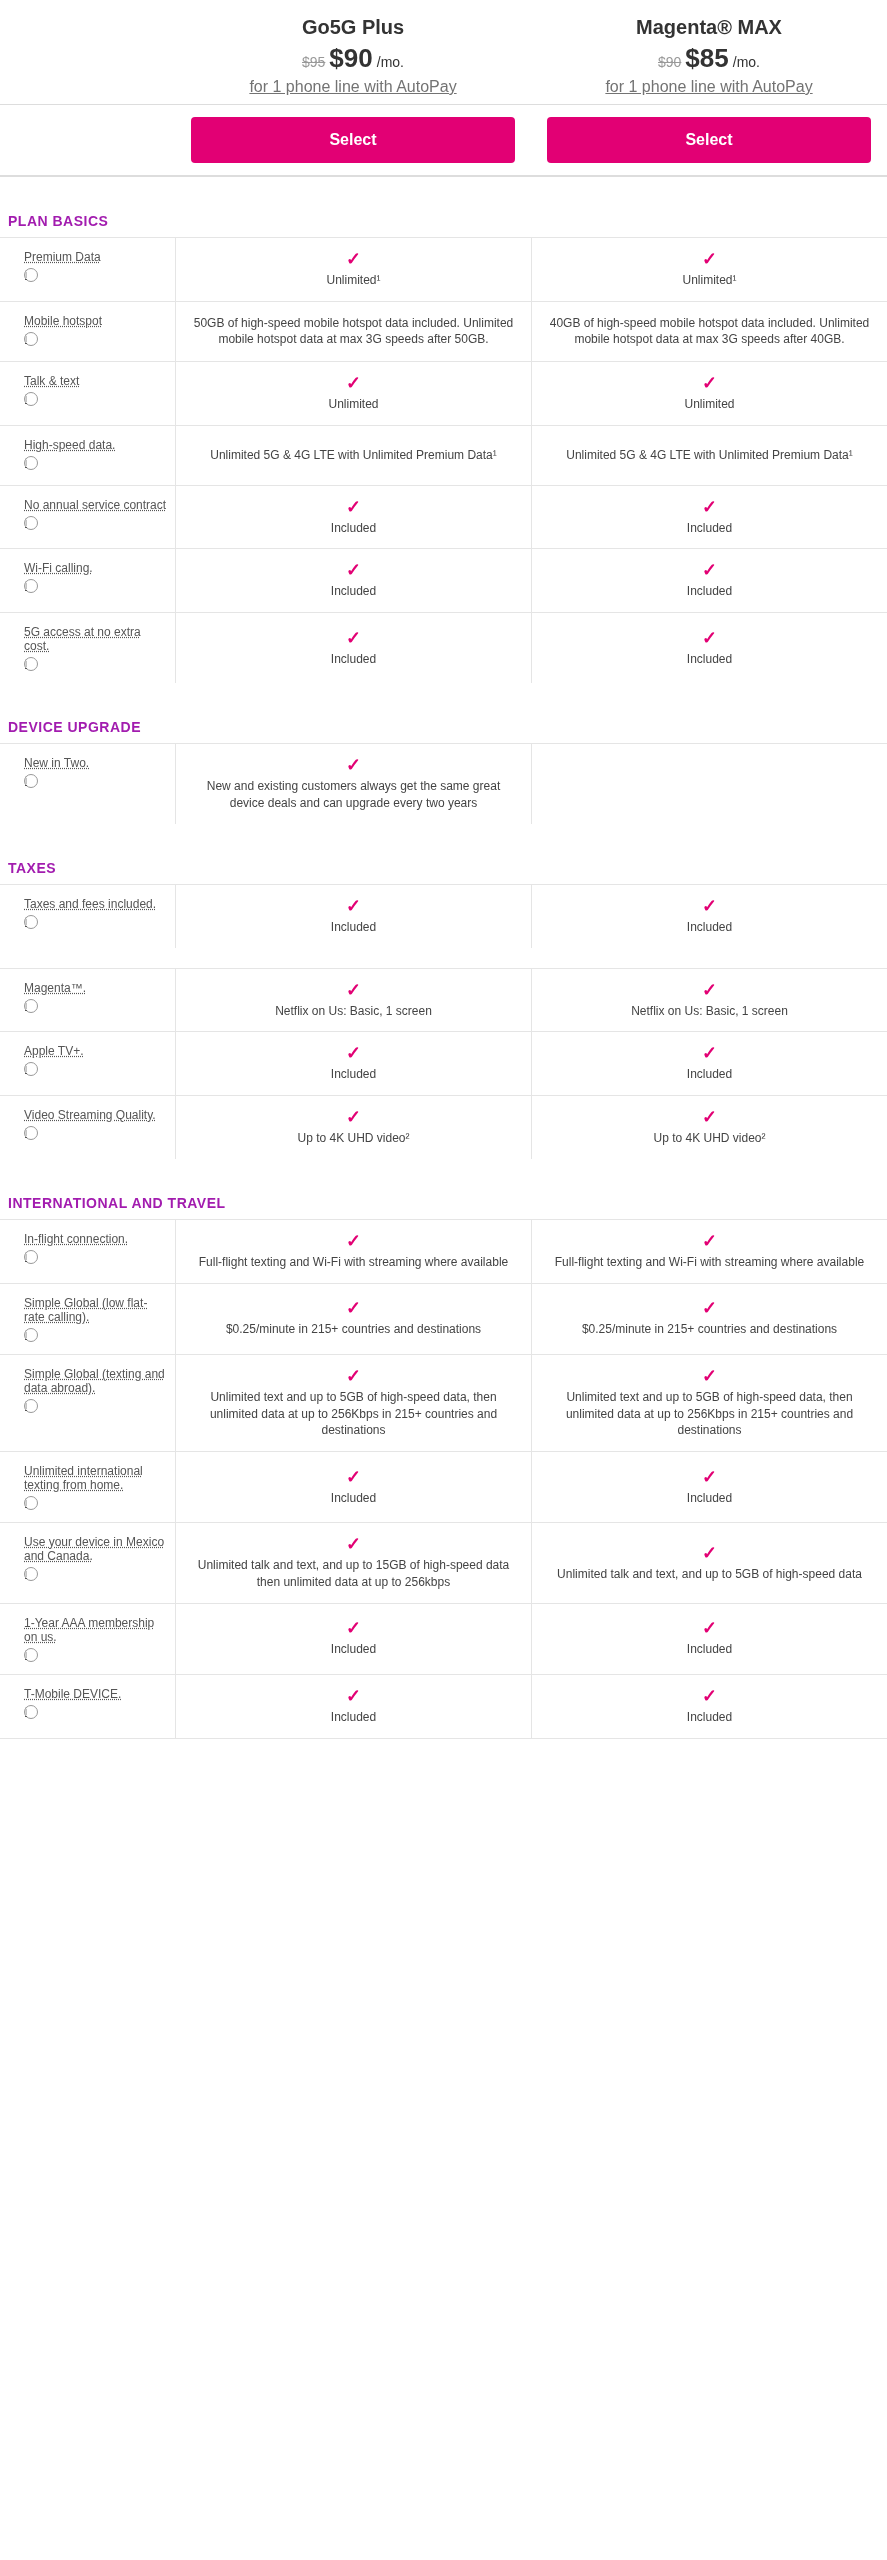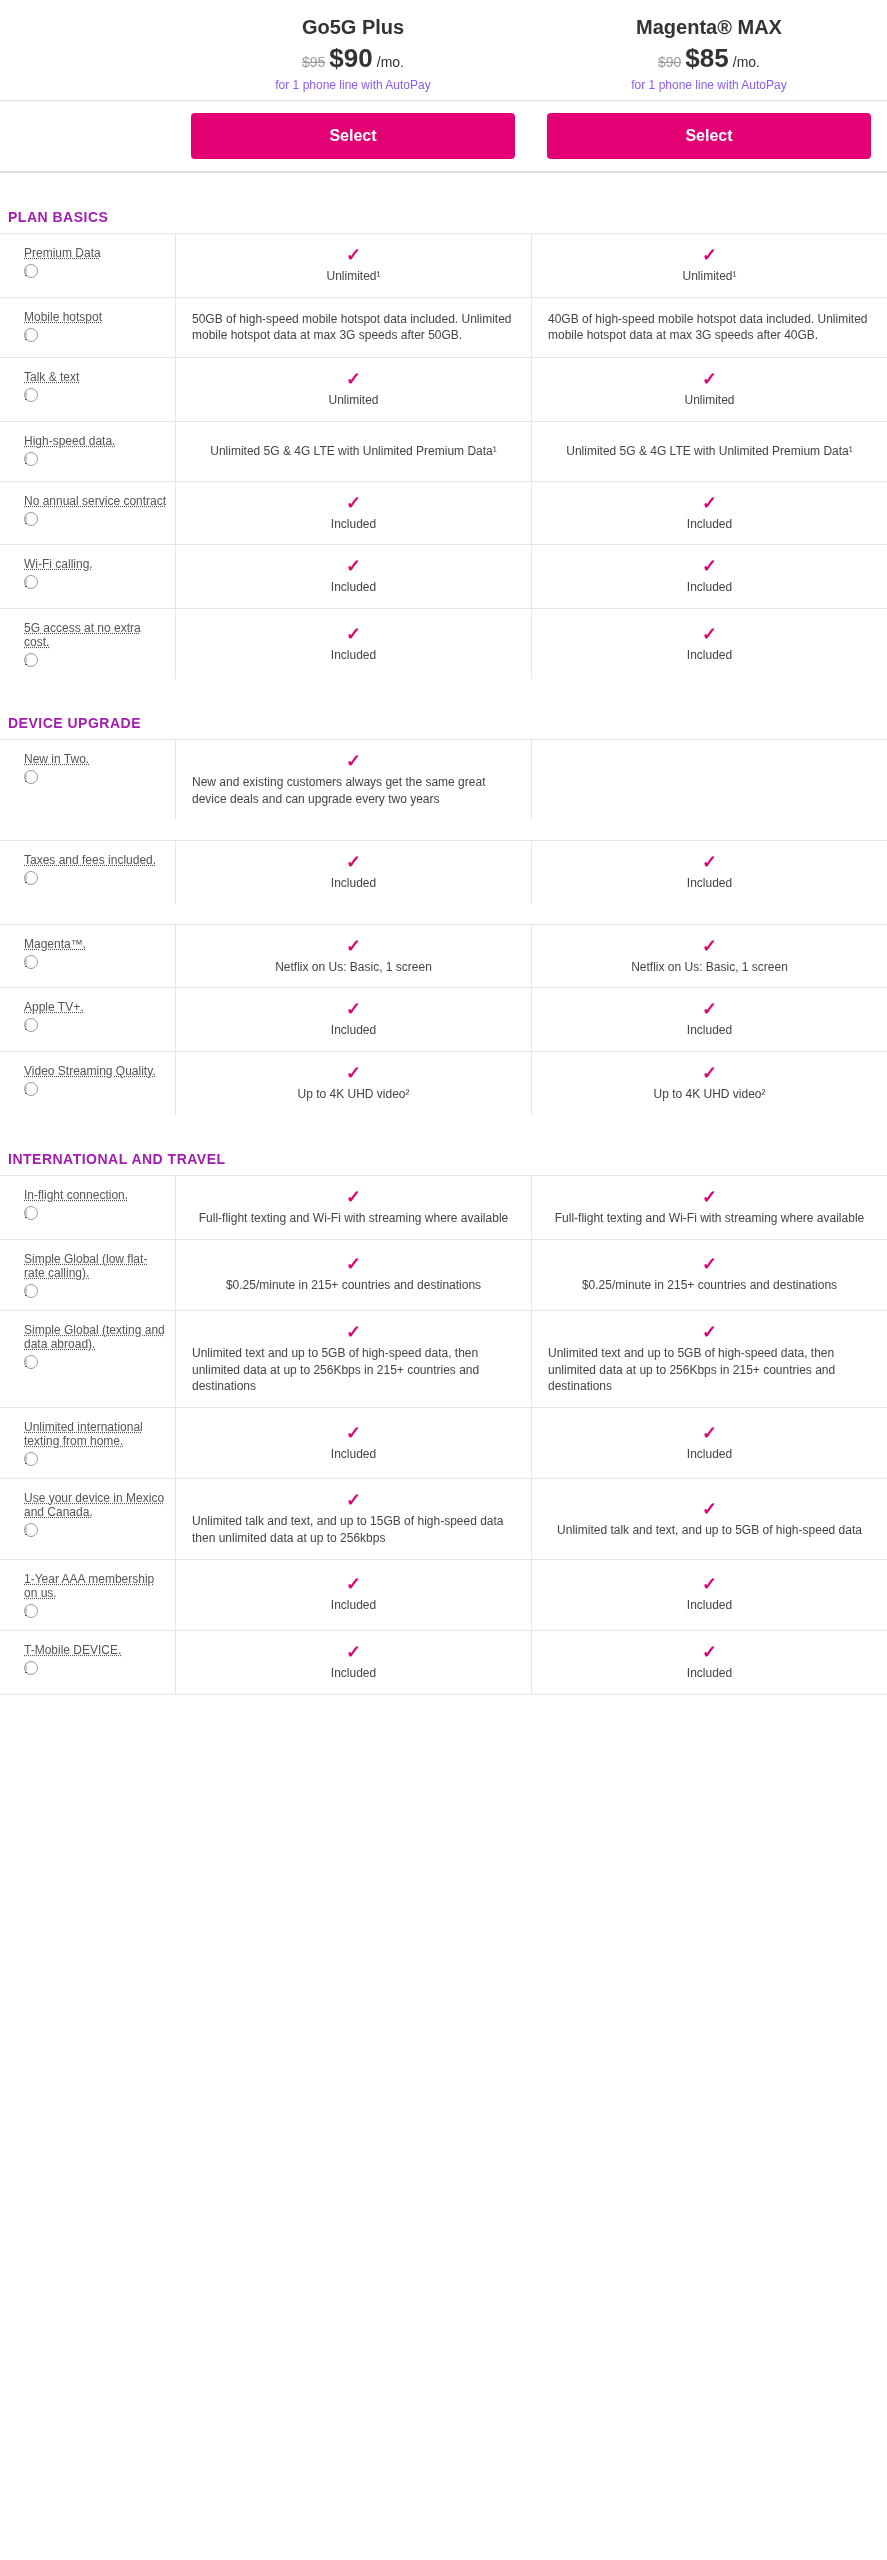--- a/index.html
+++ b/index.html
@@ -41,23 +41,24 @@
     .plan-price-current {
       font-size: 26px;
       font-weight: bold;
       color: #333;
     }
     .plan-price-unit {
       font-size: 14px;
       color: #333;
     }
     .plan-note {
-      font-size: 12px;
-      color: #8b5cf6;
+      font-size: 16px;
+      color: #737373;
       margin-top: 4px;
+      text-decoration: underline;
     }
 
     
     .select-row {
       display: grid;
       grid-template-columns: 175px 1fr 1fr;
       padding: 12px 0;
       border-bottom: 2px solid #ddd;
     }
     .select-cell {
@@ -140,21 +141,21 @@
     }
     .checkmark {
       color: #e20074;
       font-size: 18px;
       font-weight: bold;
       line-height: 1;
     }
     .value-text {
       font-size: 12px;
       color: #444;
-      text-align: left;
+      text-align: center;
       line-height: 1.4;
     }
 
     
     .section-gap {
       height: 20px;
     }
 
     .price-row {
       display: flex;
@@ -305,20 +306,21 @@
           <span>New in Two.</span>
           <span class="info-icon">i</span>
         </div>
         <div class="feature-value">
           <span class="checkmark">✓</span>
           <span class="value-text">New and existing customers always get the same great device deals and can upgrade every two years</span>
         </div>
         <div class="feature-value"></div>
       </div>
       <div class="section-gap"></div>
+      <div class="section-header">TAXES</div>
       <div class="feature-row">
         <div class="feature-label">
           <span>Taxes and fees included.</span>
           <span class="info-icon">i</span>
         </div>
         <div class="feature-value">
           <span class="checkmark">✓</span>
           <span class="value-text">Included</span>
         </div>
         <div class="feature-value">

